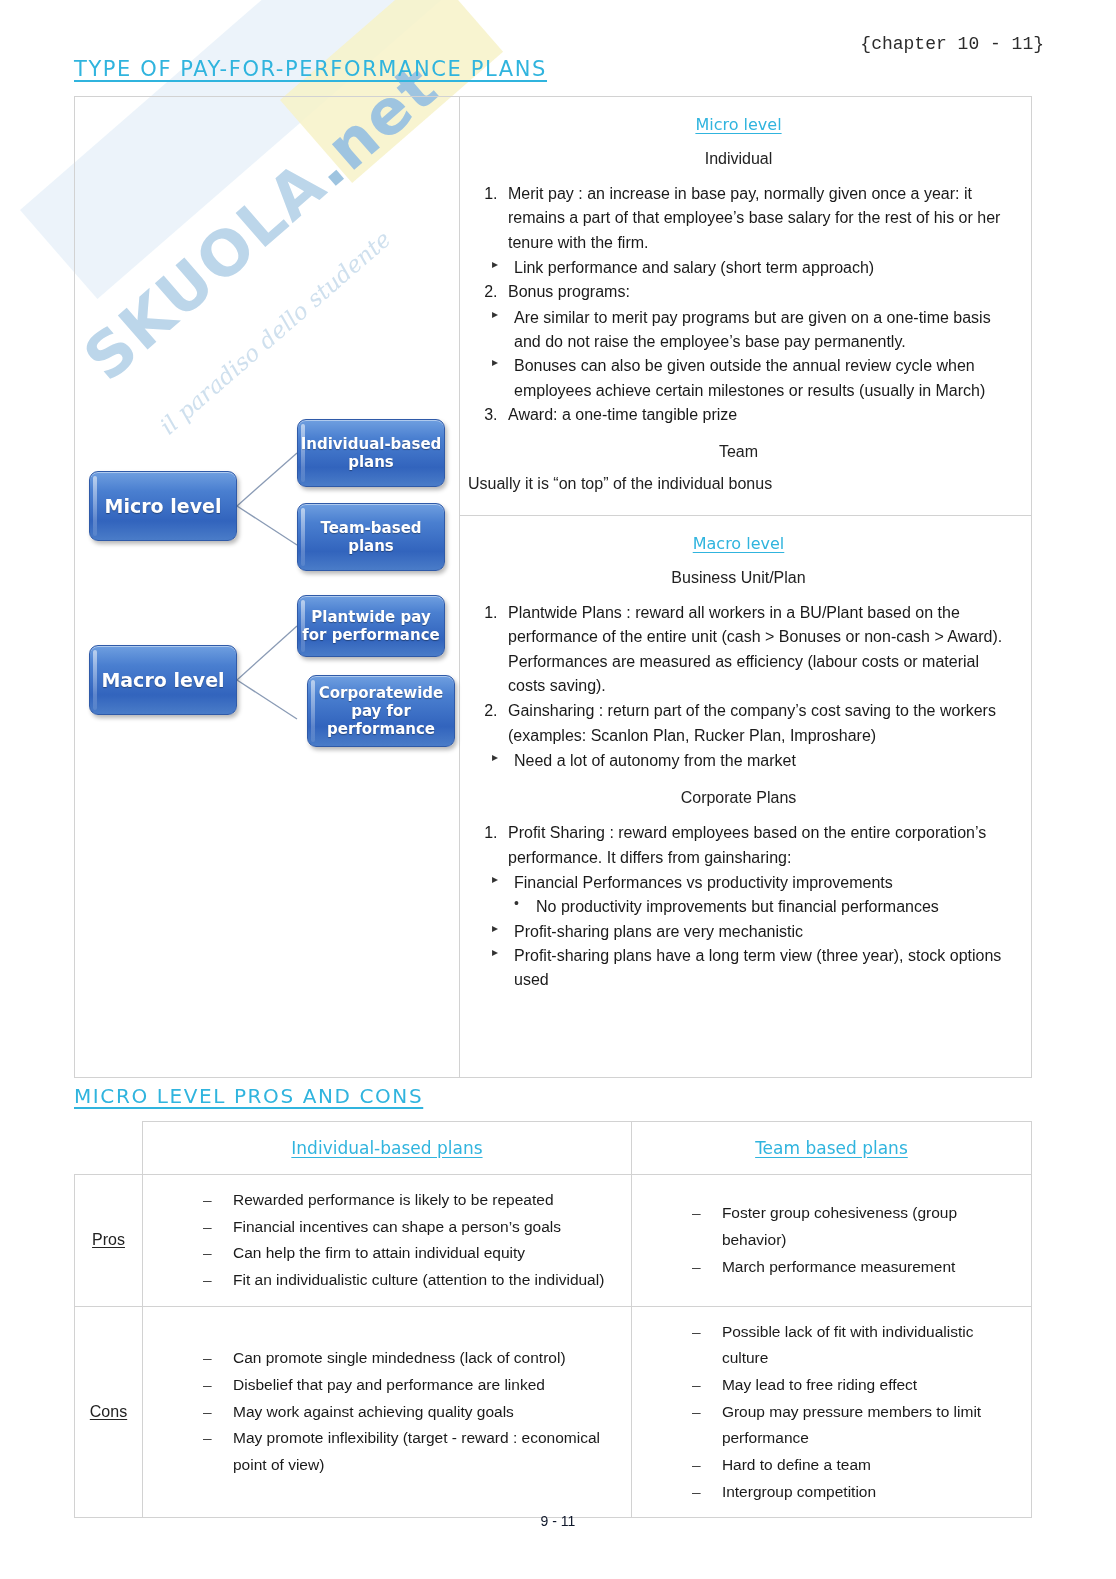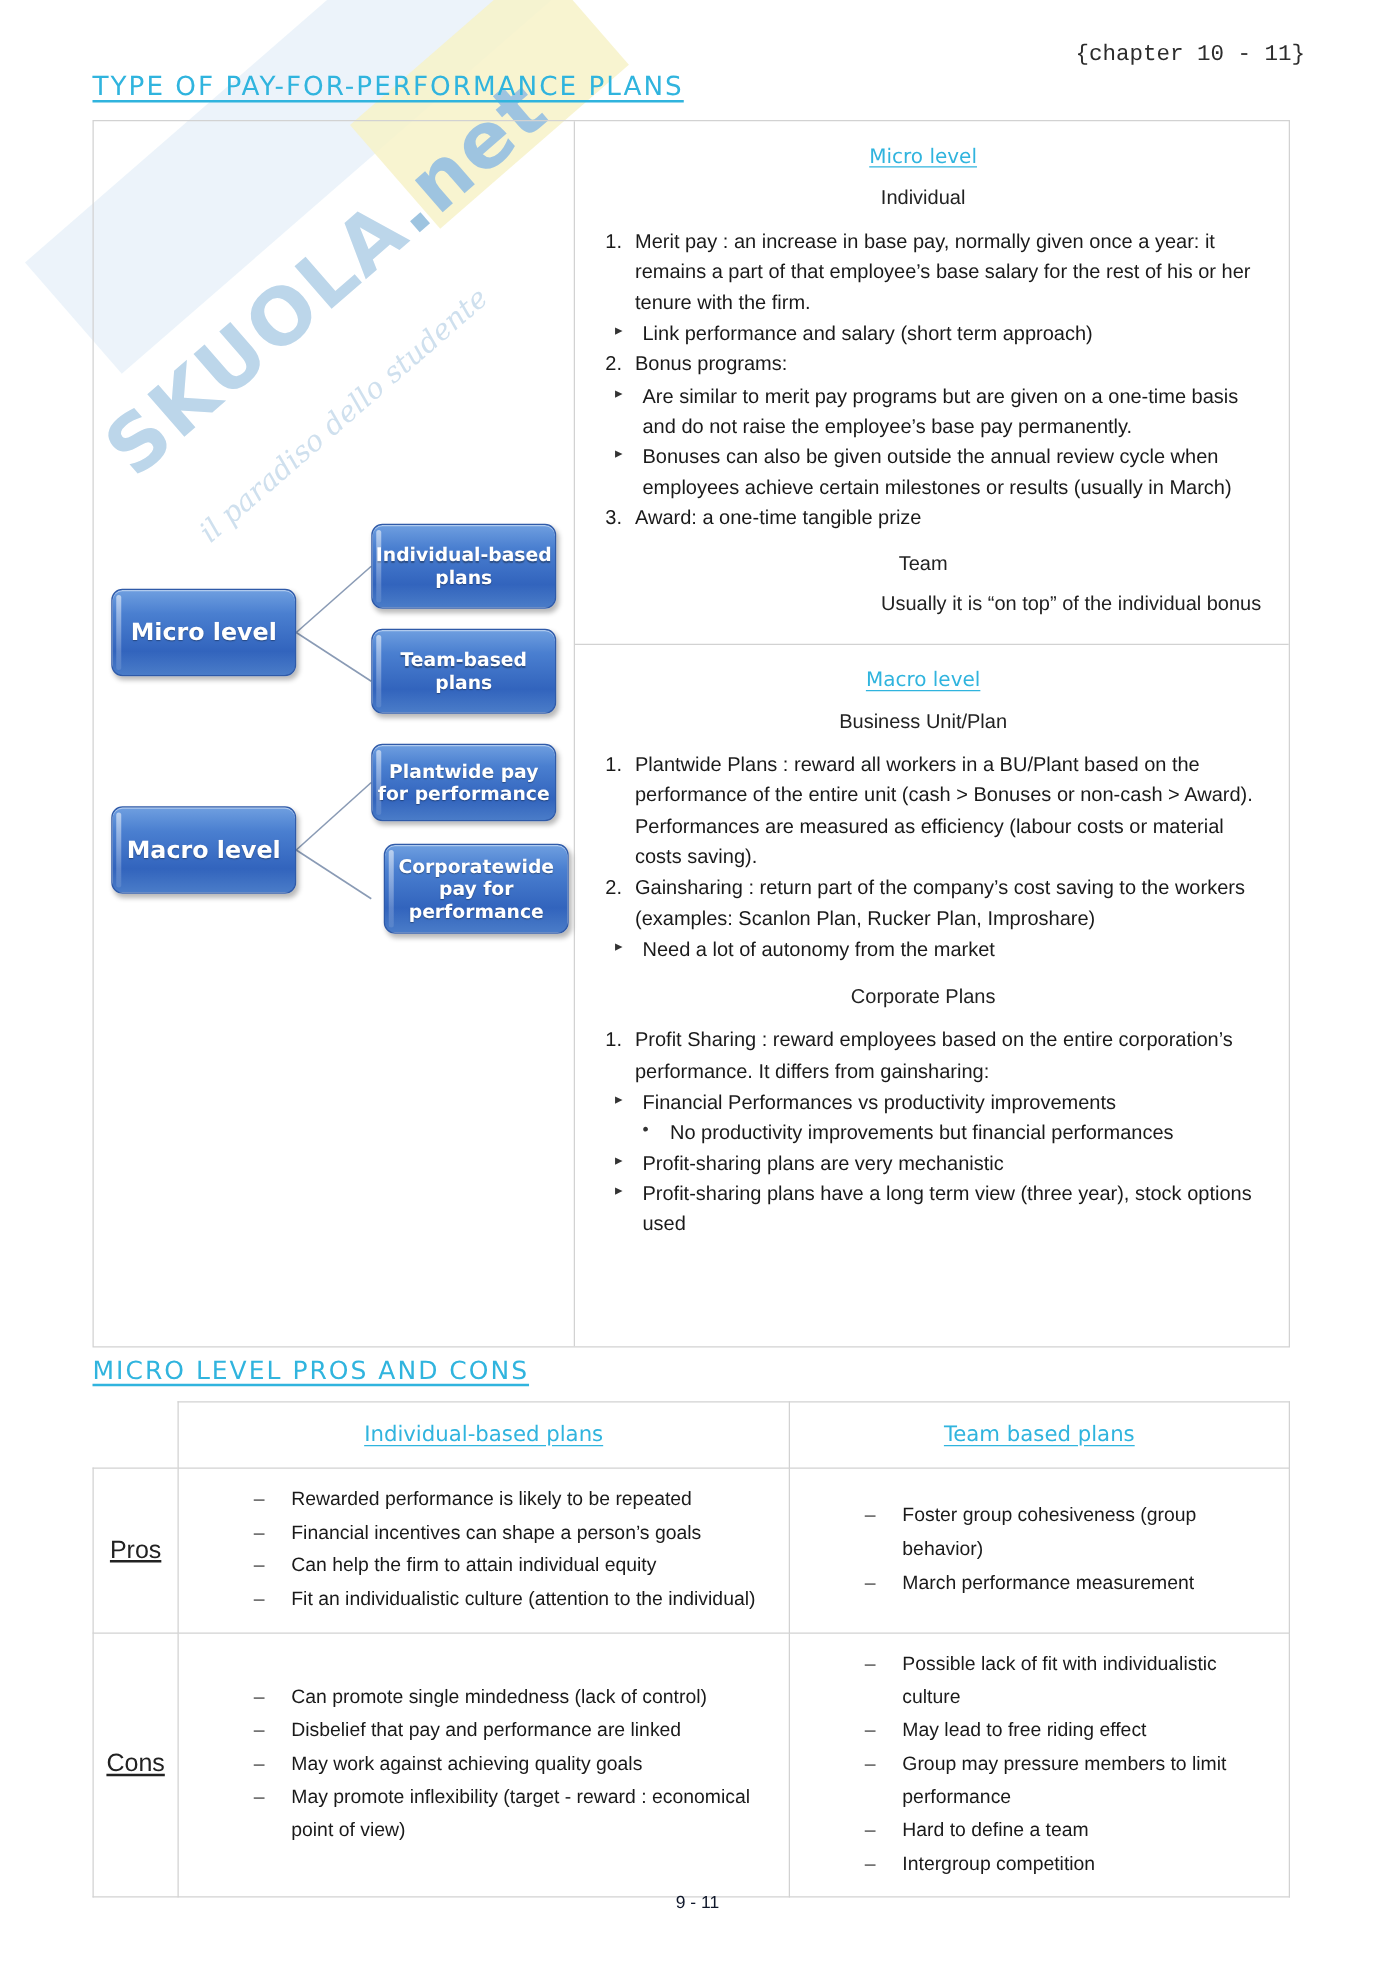--- a/index.html
+++ b/index.html
@@ -128,21 +128,21 @@
     margin: 8px 0 2px 0;
     font-family: "DejaVu Sans", sans-serif;
   }
   .sub-head {
     text-align: center;
     font-size: 16px;
     color: #222;
     margin: 16px 0 14px 0;
   }
   .centered-note {
-    text-align: right;
+    text-align: left;
     font-size: 16px;
     color: #222;
     margin: 2px 0 8px 0;
   }
 
   ol.numlist {
     margin: 0 0 0 0;
     padding-left: 34px;
     font-size: 16px;
     line-height: 1.52;
@@ -223,21 +223,21 @@
     color: #30b4de;
     font-size: 17px;
     text-decoration: underline;
     text-underline-offset: 3px;
     font-family: "DejaVu Sans", sans-serif;
   }
   .pc-rowlabel {
     border: 1px solid #d2d2d2;
     width: 68px;
     text-align: center;
-    font-size: 20px;
+    font-size: 16px;
     color: #222;
   }
   .pc-rowlabel span { text-decoration: underline; text-underline-offset: 2px; }
   .pc-cell { border: 1px solid #d2d2d2; padding: 12px 10px 12px 4px; }
   ul.dashlist { list-style: none; margin: 0; padding-left: 56px; line-height: 1.72; }
   ul.dashlist > li { position: relative; padding-left: 30px; }
   ul.dashlist > li::before {
     content: "\2013";
     position: absolute; left: 0; top: 0; color: #444;
   }

